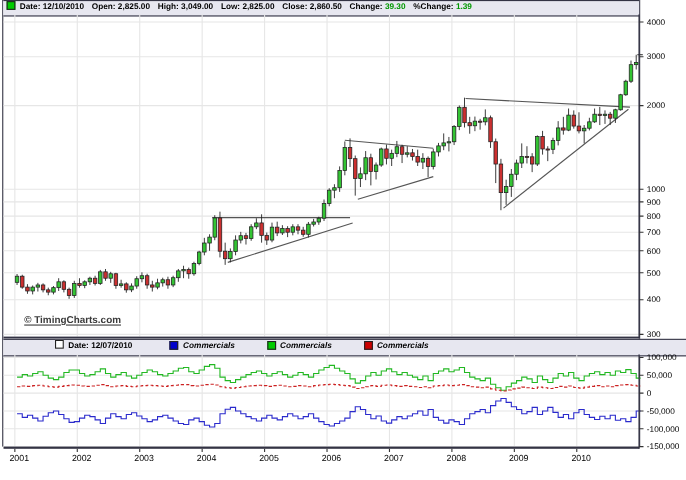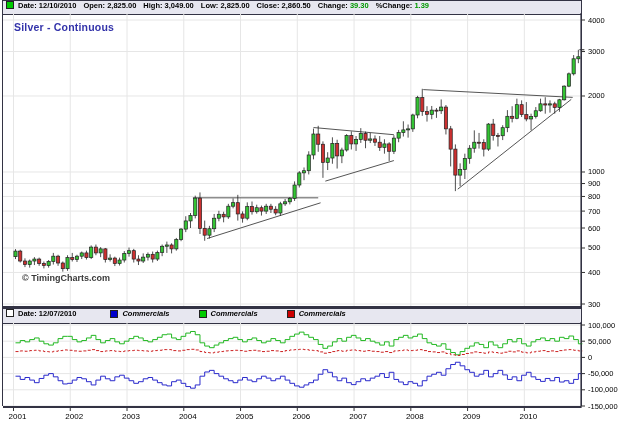--- a/index.html
+++ b/index.html
@@ -3,27 +3,27 @@
 <meta charset="utf-8">
 <style>
   html,body{margin:0;padding:0;background:#fff;}
   #screen{position:relative;width:624px;height:436px;background:#ffffff;
           font-family:"Liberation Sans",sans-serif;overflow:hidden;}
   .frame-border{position:absolute;background:#333344;}
   .bar{position:absolute;left:3px;width:578px;background:#e7e7f0;
        border-top:1px solid #333344;border-bottom:1px solid #333344;
        display:flex;align-items:flex-start;font-size:7.5px;font-weight:bold;color:#000;}
   #info-bar{top:0;height:13px;}
-  #cot-header{top:308px;height:14px;}
+  #cot-header{top:308px;height:14px;padding-left:44px;}
   .sq{display:inline-block;width:6px;height:6px;border:1px solid #222;margin:0 4px 0 3px;}
   .field{margin-right:7px;white-space:nowrap;}
   .legend-item{display:flex;align-items:center;margin-right:26px;}
   #chart-title{position:absolute;left:14px;top:21px;font-size:10.5px;font-weight:bold;
                color:#3333aa;letter-spacing:0.2px;}
-  #watermark{position:absolute;left:22px;top:273px;font-size:9px;font-weight:bold;color:#3a3a3a;}
+  #watermark{position:absolute;left:22px;top:286px;font-size:9px;font-weight:bold;color:#3a3a3a;text-decoration:underline;}
   svg{position:absolute;left:3px;display:block;}
   #price-svg{top:13px;}
   #cot-svg{top:322px;}
   text{font-family:"Liberation Sans",sans-serif;}
 </style>
 </head>
 <body>
 <div id="screen">
 
   <div class="frame-border" style="left:2px;top:0;width:1px;height:406px;"></div>
@@ -329,21 +329,20 @@
         <text x="585" y="217.50251143779505" font-size="7.5" fill="#000">600</text>
         <line x1="578" y1="234.9924656866152" x2="582" y2="234.9924656866152" stroke="#333" stroke-width="1"></line>
         <text x="585" y="237.4924656866152" font-size="7.5" fill="#000">500</text>
         <line x1="578" y1="259.4581923956699" x2="582" y2="259.4581923956699" stroke="#333" stroke-width="1"></line>
         <text x="585" y="261.9581923956699" font-size="7.5" fill="#000">400</text>
         <line x1="578" y1="291" x2="582" y2="291" stroke="#333" stroke-width="1"></line>
         <text x="585" y="293.5" font-size="7.5" fill="#000">300</text>
       </g>
       <rect x="0" y="293" width="578" height="2" fill="#333344"></rect>
     </svg>
-  <div id="chart-title">Silver - Continuous</div>
   <div id="watermark">© TimingCharts.com</div>
 
   <div id="cot-header" class="bar">
     <span class="sq" style="background:#ffffff;"></span>
     <span class="field"><span>Date:</span>&nbsp;<span>12/07/2010</span></span>
     <span id="cot-legend" style="display:flex;margin-left:24px;font-style:italic;">
         <span class="legend-item">
           <span class="sq" style="background: rgb(0, 0, 204);"></span>
           <span>Commercials</span>
         </span>

